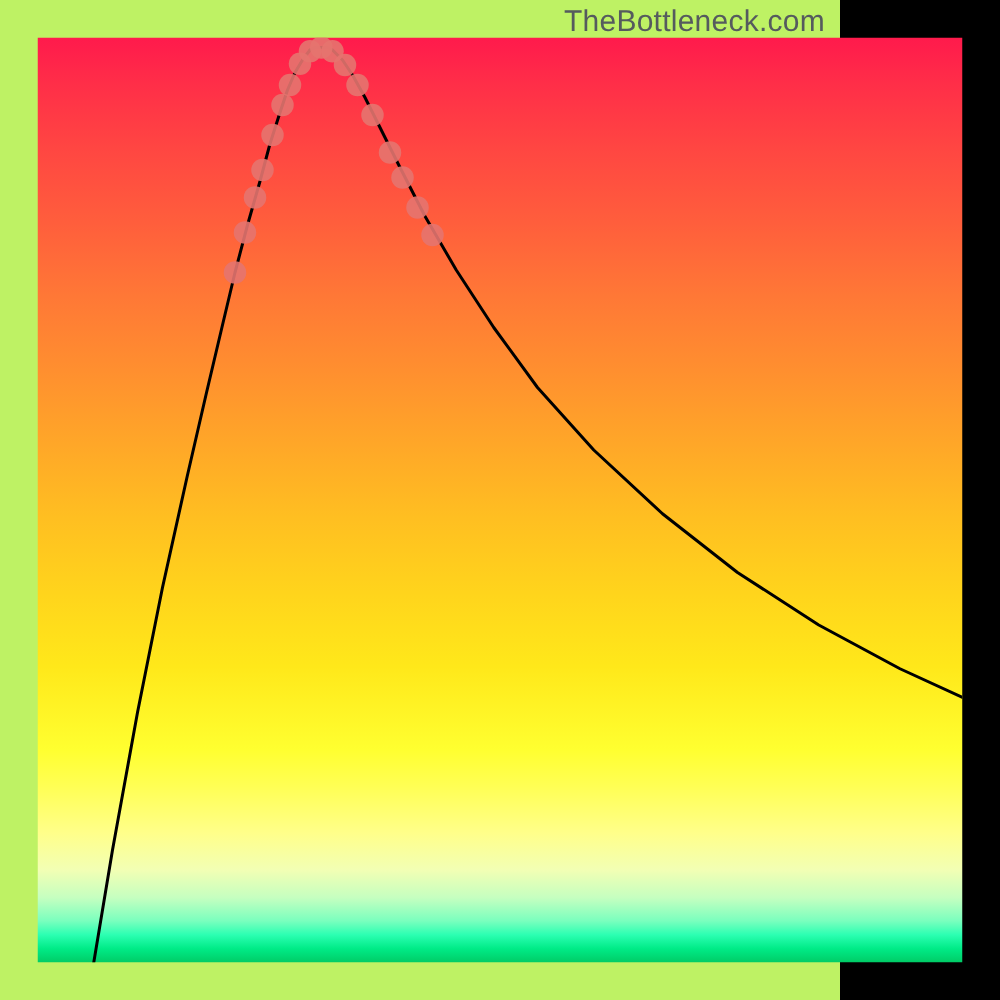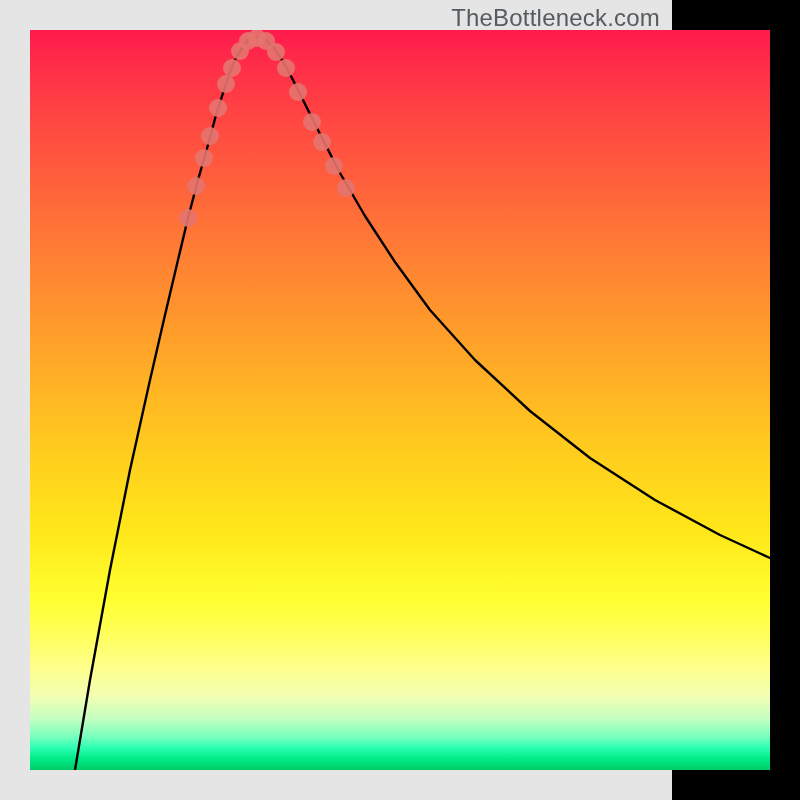--- a/index.html
+++ b/index.html
@@ -10,21 +10,21 @@
     overflow: hidden;
     background: #000;
     font-family: Arial, Helvetica, sans-serif;
   }
   .frame {
     position: absolute;
     top: 0;
     left: 0;
     width: 672px;
     height: 800px;
-    background: #e5e5e5;
+    background: #bef264;
   }
   .plot {
     position: absolute;
     top: 30px;
     left: 30px;
     width: 740px;
     height: 740px;
     overflow: hidden;
   }
   .gradient {

